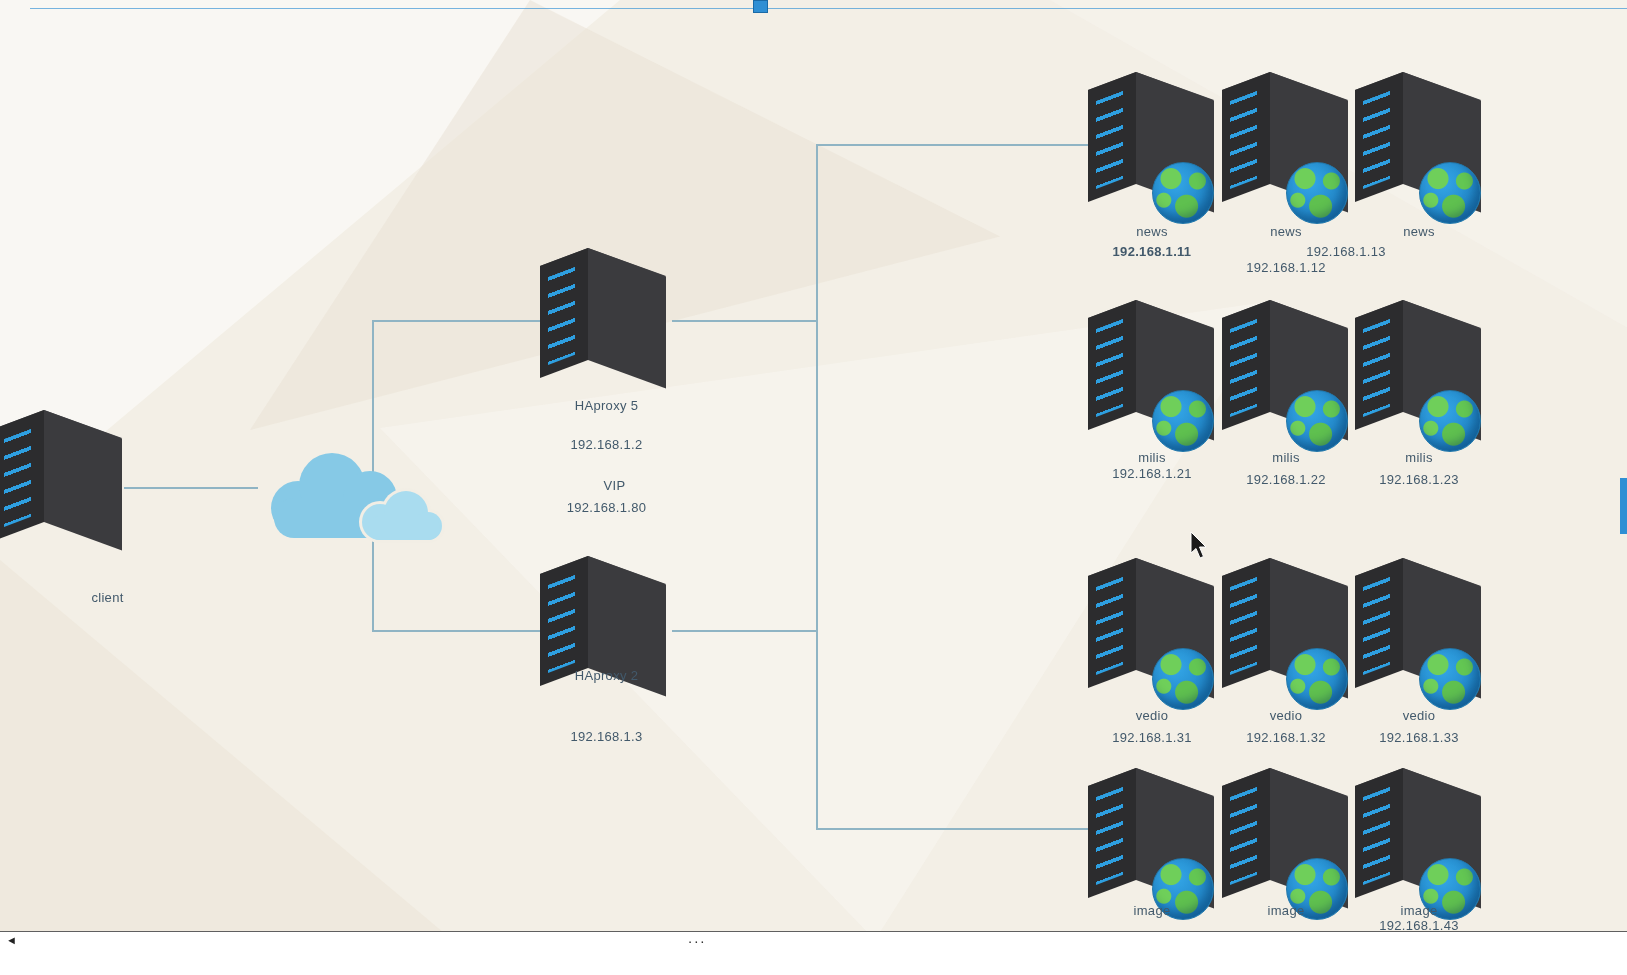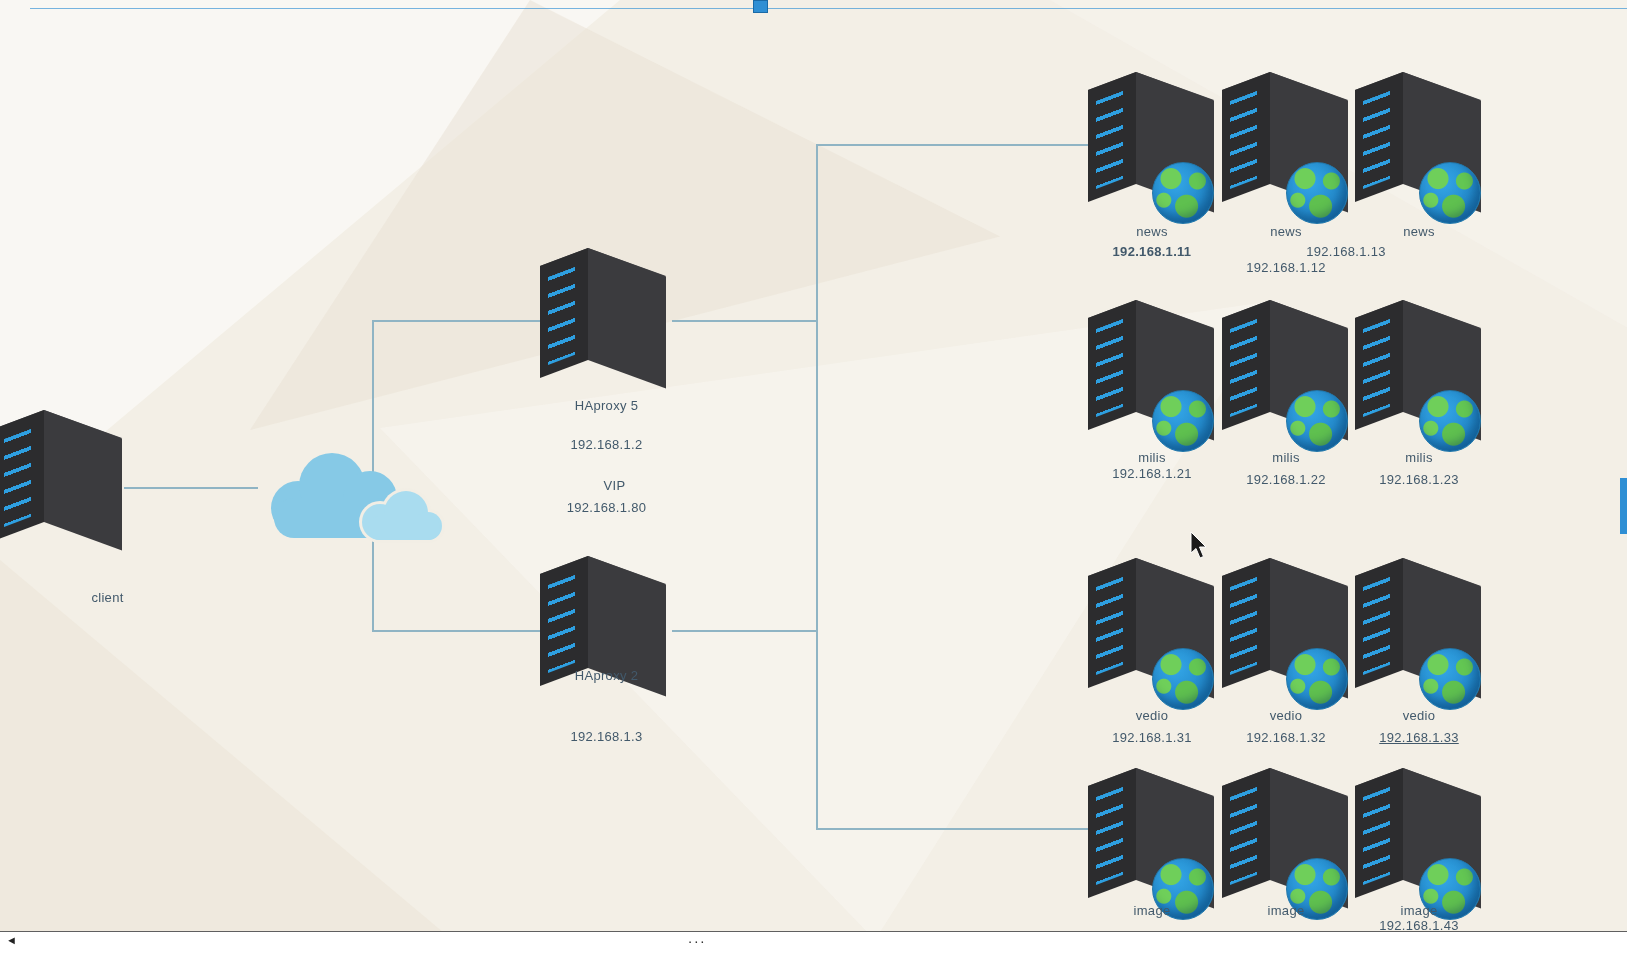--- a/index.html
+++ b/index.html
@@ -201,21 +201,21 @@
         <div class="faceL"></div>
         <div class="faceR"></div>
       </div>
     <div class="globe"></div>
   </div>
   <div class="lbl" style="left:1077px;top:708px;width:150px;">vedio</div>
   <div class="lbl" style="left:1077px;top:730px;width:150px;">192.168.1.31</div>
   <div class="lbl" style="left:1211px;top:708px;width:150px;">vedio</div>
   <div class="lbl" style="left:1211px;top:730px;width:150px;">192.168.1.32</div>
   <div class="lbl" style="left:1344px;top:708px;width:150px;">vedio</div>
-  <div class="lbl" style="left:1344px;top:730px;width:150px;text-decoration:underline;">192.168.1.33</div>
+  <div class="lbl" style="left:1344px;top:730px;width:150px;">192.168.1.33</div>
 
   <div class="node" style="left:1088px;top:758px;">
     <div class="srv">
         <div class="faceT"></div>
         <div class="faceL"></div>
         <div class="faceR"></div>
       </div>
     <div class="globe"></div>
   </div>
   <div class="node" style="left:1222px;top:758px;">

